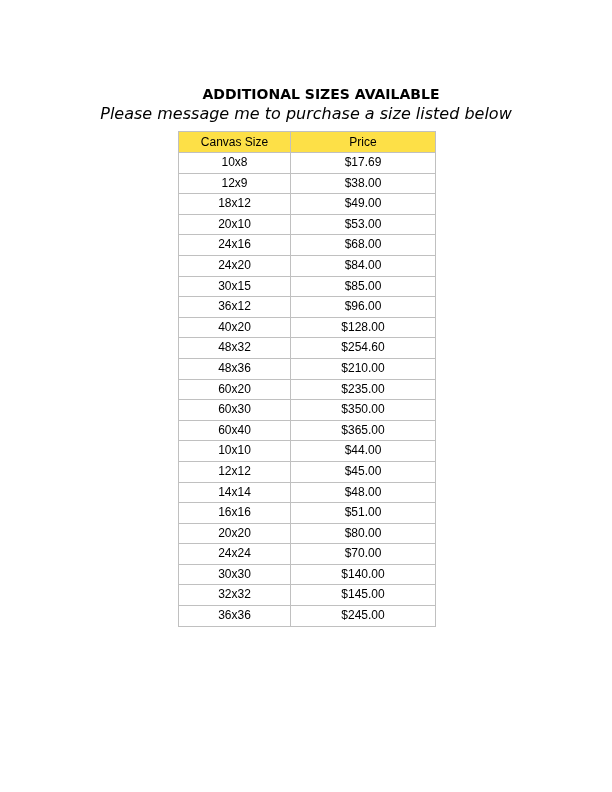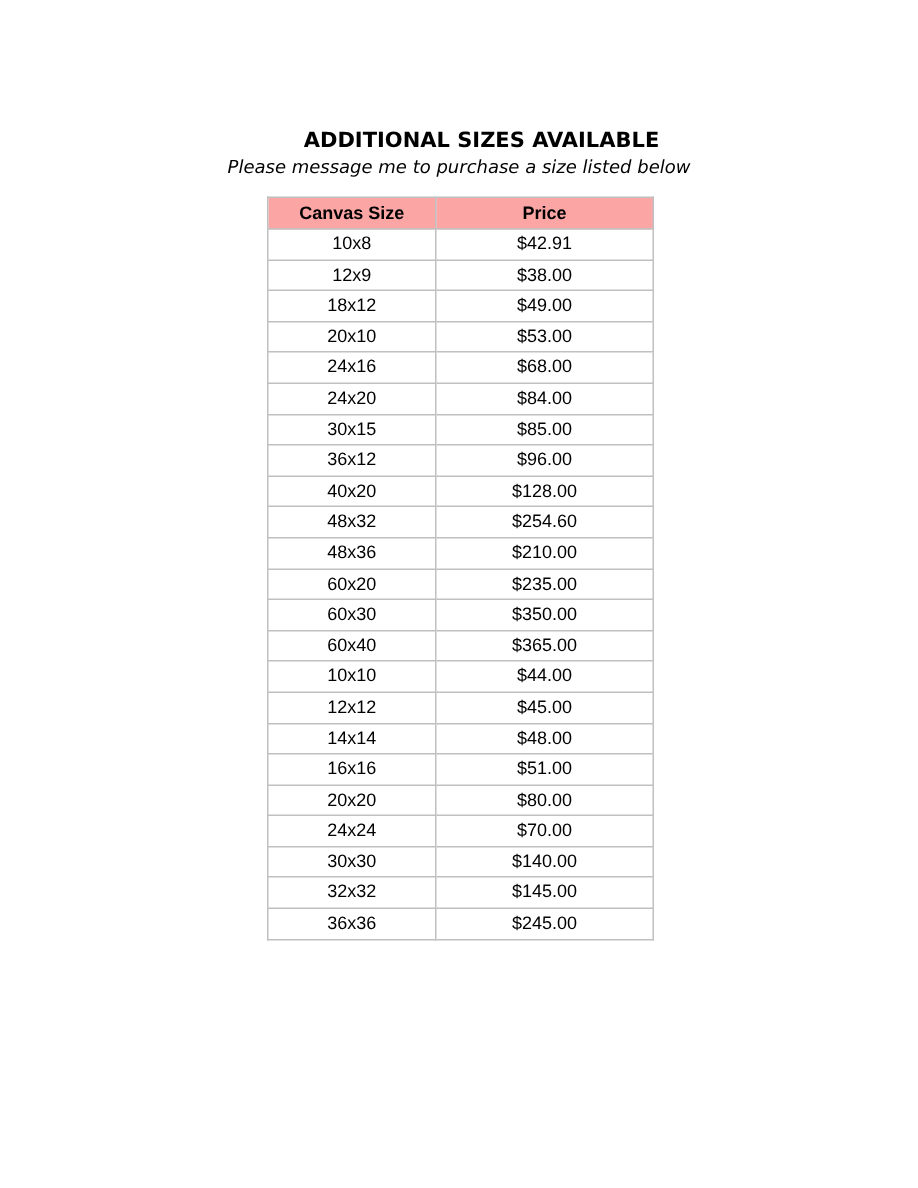--- a/index.html
+++ b/index.html
@@ -3,33 +3,33 @@
 <meta charset="utf-8">
 <style>
   html, body { margin: 0; padding: 0; background: #ffffff; }
   body { width: 612px; height: 792px; position: relative; overflow: hidden; font-family: "Liberation Sans", sans-serif; color: #000; }
   .title {
     position: absolute; top: 86px; left: 15px; width: 612px; text-align: center;
     font-family: "DejaVu Sans", sans-serif; font-weight: bold; font-size: 14px; letter-spacing: 0px;
   }
   .subtitle {
     position: absolute; top: 104px; left: 0; width: 612px; text-align: center;
-    font-family: "DejaVu Sans", sans-serif; font-style: italic; font-size: 12px;
+    font-family: "DejaVu Sans", sans-serif; font-style: italic; font-size: 16px;
   }
   table.prices {
     position: absolute; top: 131px; left: 178px; width: 257px;
     border-collapse: collapse; table-layout: fixed;
   }
   table.prices col.c1 { width: 112px; }
   table.prices col.c2 { width: 145px; }
   table.prices th, table.prices td {
     border: 1px solid #c0c0c0; text-align: center; padding: 0;
     font-family: "Liberation Sans", sans-serif; font-size: 12px; line-height: 19.6px; height: 19.6px;
   }
-  table.prices th { background: #fca5a5; font-weight: bold; height: 20px; line-height: 20px; }
+  table.prices th { background: #fde047; font-weight: normal; height: 20px; line-height: 20px; }
 </style>
 </head>
 <body>
 
 <div class="title">ADDITIONAL SIZES AVAILABLE</div>
 <div class="subtitle">Please message me to purchase a size listed below</div>
 
 <table class="prices">
   <colgroup>
       <col class="c1">
@@ -37,21 +37,21 @@
     </colgroup>
   <thead>
     <tr>
       <th>Canvas Size</th>
       <th>Price</th>
     </tr>
   </thead>
   <tbody id="rows">
       <tr>
         <td>10x8</td>
-        <td>$42.91</td>
+        <td>$17.69</td>
       </tr>
       <tr>
         <td>12x9</td>
         <td>$38.00</td>
       </tr>
       <tr>
         <td>18x12</td>
         <td>$49.00</td>
       </tr>
       <tr>

